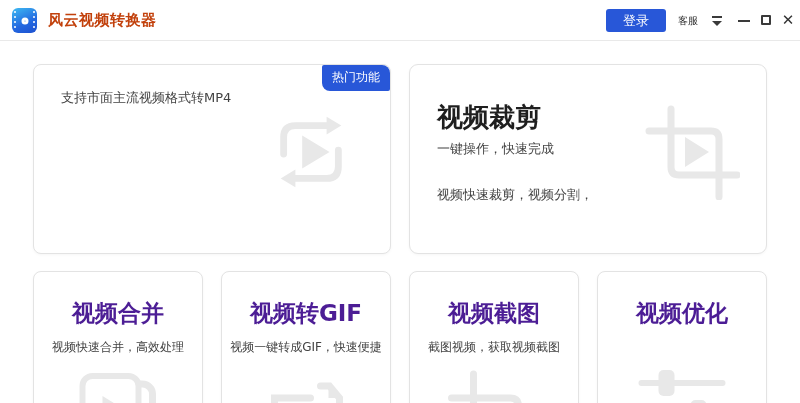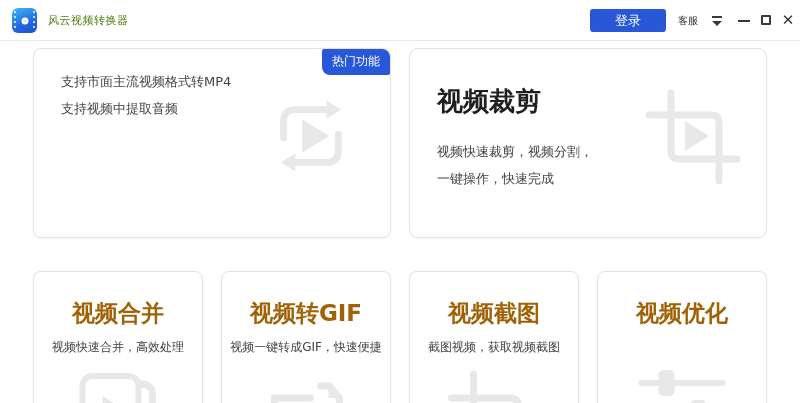--- a/index.html
+++ b/index.html
@@ -27,24 +27,24 @@
     border:3px solid #ffffff; border-radius:50%;
   }
   .app-logo .film-l, .app-logo .film-r {
     position:absolute; top:3px; bottom:3px; width:2px; opacity:.75;
     background:repeating-linear-gradient(#fff 0 2px, transparent 2px 5px);
   }
   .app-logo .film-l { left:2px; }
   .app-logo .film-r { right:2px; }
   .app-title {
     position:absolute; left:48px; top:0; height:41px; line-height:41px;
-    font-size:11px; font-weight:normal; color:#4d7c0f; letter-spacing:.5px;
+    font-size:15px; font-weight:bold; color:#c2410c; letter-spacing:.5px;
   }
   .login-btn {
-    position:absolute; right:134px; top:9px; width:76px; height:23px;
+    position:absolute; right:134px; top:9px; width:60px; height:23px;
     background:var(--accent); color:#ffffff; border:none; border-radius:3px;
     font-size:13px; line-height:23px; text-align:center; cursor:pointer;
     font-family:inherit;
   }
   .support-link {
     position:absolute; right:102px; top:0; height:41px; line-height:41px;
     font-size:10px; color:#2a2a2a; cursor:pointer;
   }
   .dd-icon { position:absolute; right:77px; top:15px; width:12px; height:12px; cursor:pointer; }
   .dd-icon .bar { position:absolute; left:1px; top:1px; width:10px; height:2px; background:#3a3a3a; }
@@ -59,42 +59,42 @@
   .max-btn { right:26px; width:16px; }
   .max-btn .glyph { position:absolute; left:3px; top:15px; width:10px; height:10px; border:2px solid #3a3a3a; border-radius:1px; }
   .close-btn { right:3px; width:18px; font-size:15px; color:#333; text-align:center; line-height:41px; }
 
   
   .card {
     position:absolute; background:#ffffff;
     border:1px solid #e3e3e3; border-radius:8px;
     box-shadow:0 1px 3px rgba(0,0,0,.04); cursor:pointer;
   }
-  .card.big { top:48px; width:358px; height:190px; }
+  .card.big { top:64px; width:358px; height:190px; }
   .card.small { top:271px; width:170px; height:190px; text-align:center; }
   #card-convert { left:33px; }
   #card-crop { left:409px;border-radius:9px; }
   #card-merge { left:33px; }
   #card-gif { left:221px; }
   #card-shot { left:409px; }
   #card-opt { left:597px; }
 
   .card.big .card-title {
     margin:35px 0 0 27px; font-size:26px; font-weight:bold; color:#1f1f1f;
   }
   .card.big .card-desc {
     margin:0 0 0 27px; font-size:13px; color:#424242; line-height:27px;
   }
   .card.big .card-desc.first { margin-top:19px; }
   .badge {
     position:absolute; top:0; right:0; padding:4px 10px 5px;
     background:var(--accent); color:#ffffff; font-size:12px;
     border-radius:2px 8px 2px 8px;
   }
-  .card.small .card-title { margin-top:26px; font-size:23px; font-weight:bold; color:#a16207; }
+  .card.small .card-title { margin-top:26px; font-size:23px; font-weight:bold; color:#4c1d95; }
   .card.small .card-desc { margin-top:10px; font-size:12px; color:#424242; }
 
   .big-ic { position:absolute; }
   #card-convert .big-ic { right:36px; top:44px; }
   #card-crop .big-ic { right:26px; top:39px; }
   .small-ic { position:absolute; left:50%; top:96px; transform:translateX(-50%); }
   svg .ln { stroke:#e8e8e8; stroke-width:7; fill:none; stroke-linecap:round; }
   svg .fl { fill:#e8e8e8; }
   svg .wh { fill:#ffffff; stroke:#e8e8e8; stroke-width:6; }
 </style>
@@ -122,34 +122,33 @@
       </div>
     <div class="win-btn max-btn">
         <span class="glyph"></span>
       </div>
     <div class="win-btn close-btn">✕</div>
   </div>
 
   <div class="card big" id="card-convert">
     <span class="badge">热门功能</span>
     <div class="card-desc first">支持市面主流视频格式转MP4</div>
-    <div class="card-desc">支持视频中提取音频</div>
     <svg class="big-ic" width="86" height="86" viewBox="0 0 88 88">
       <path class="ln" d="M16 46 V29 Q16 17 28 17 H60"></path>
       <polygon class="fl" points="60,8 75,17 60,26"></polygon>
       <path class="ln" d="M72 42 V59 Q72 71 60 71 H28"></path>
       <polygon class="fl" points="28,62 13,71 28,80"></polygon>
       <polygon class="fl" points="35,27 35,61 63,44"></polygon>
     </svg>
   </div>
 
   <div class="card big" id="card-crop">
     <div class="card-title">视频裁剪</div>
+    <div class="card-desc">一键操作，快速完成</div>
     <div class="card-desc first">视频快速裁剪，视频分割，</div>
-    <div class="card-desc">一键操作，快速完成</div>
     <svg class="big-ic" width="96" height="96" viewBox="0 0 96 96">
       <path class="ln" d="M5 27 H67 Q75 27 75 35 V93"></path>
       <path class="ln" d="M27 5 V63 Q27 71 35 71 H93"></path>
       <polygon class="fl" points="41,33 41,63 65,48"></polygon>
     </svg>
   </div>
 
   <div class="card small" id="card-merge">
     <div class="card-title">视频合并</div>
     <div class="card-desc">视频快速合并，高效处理</div>

